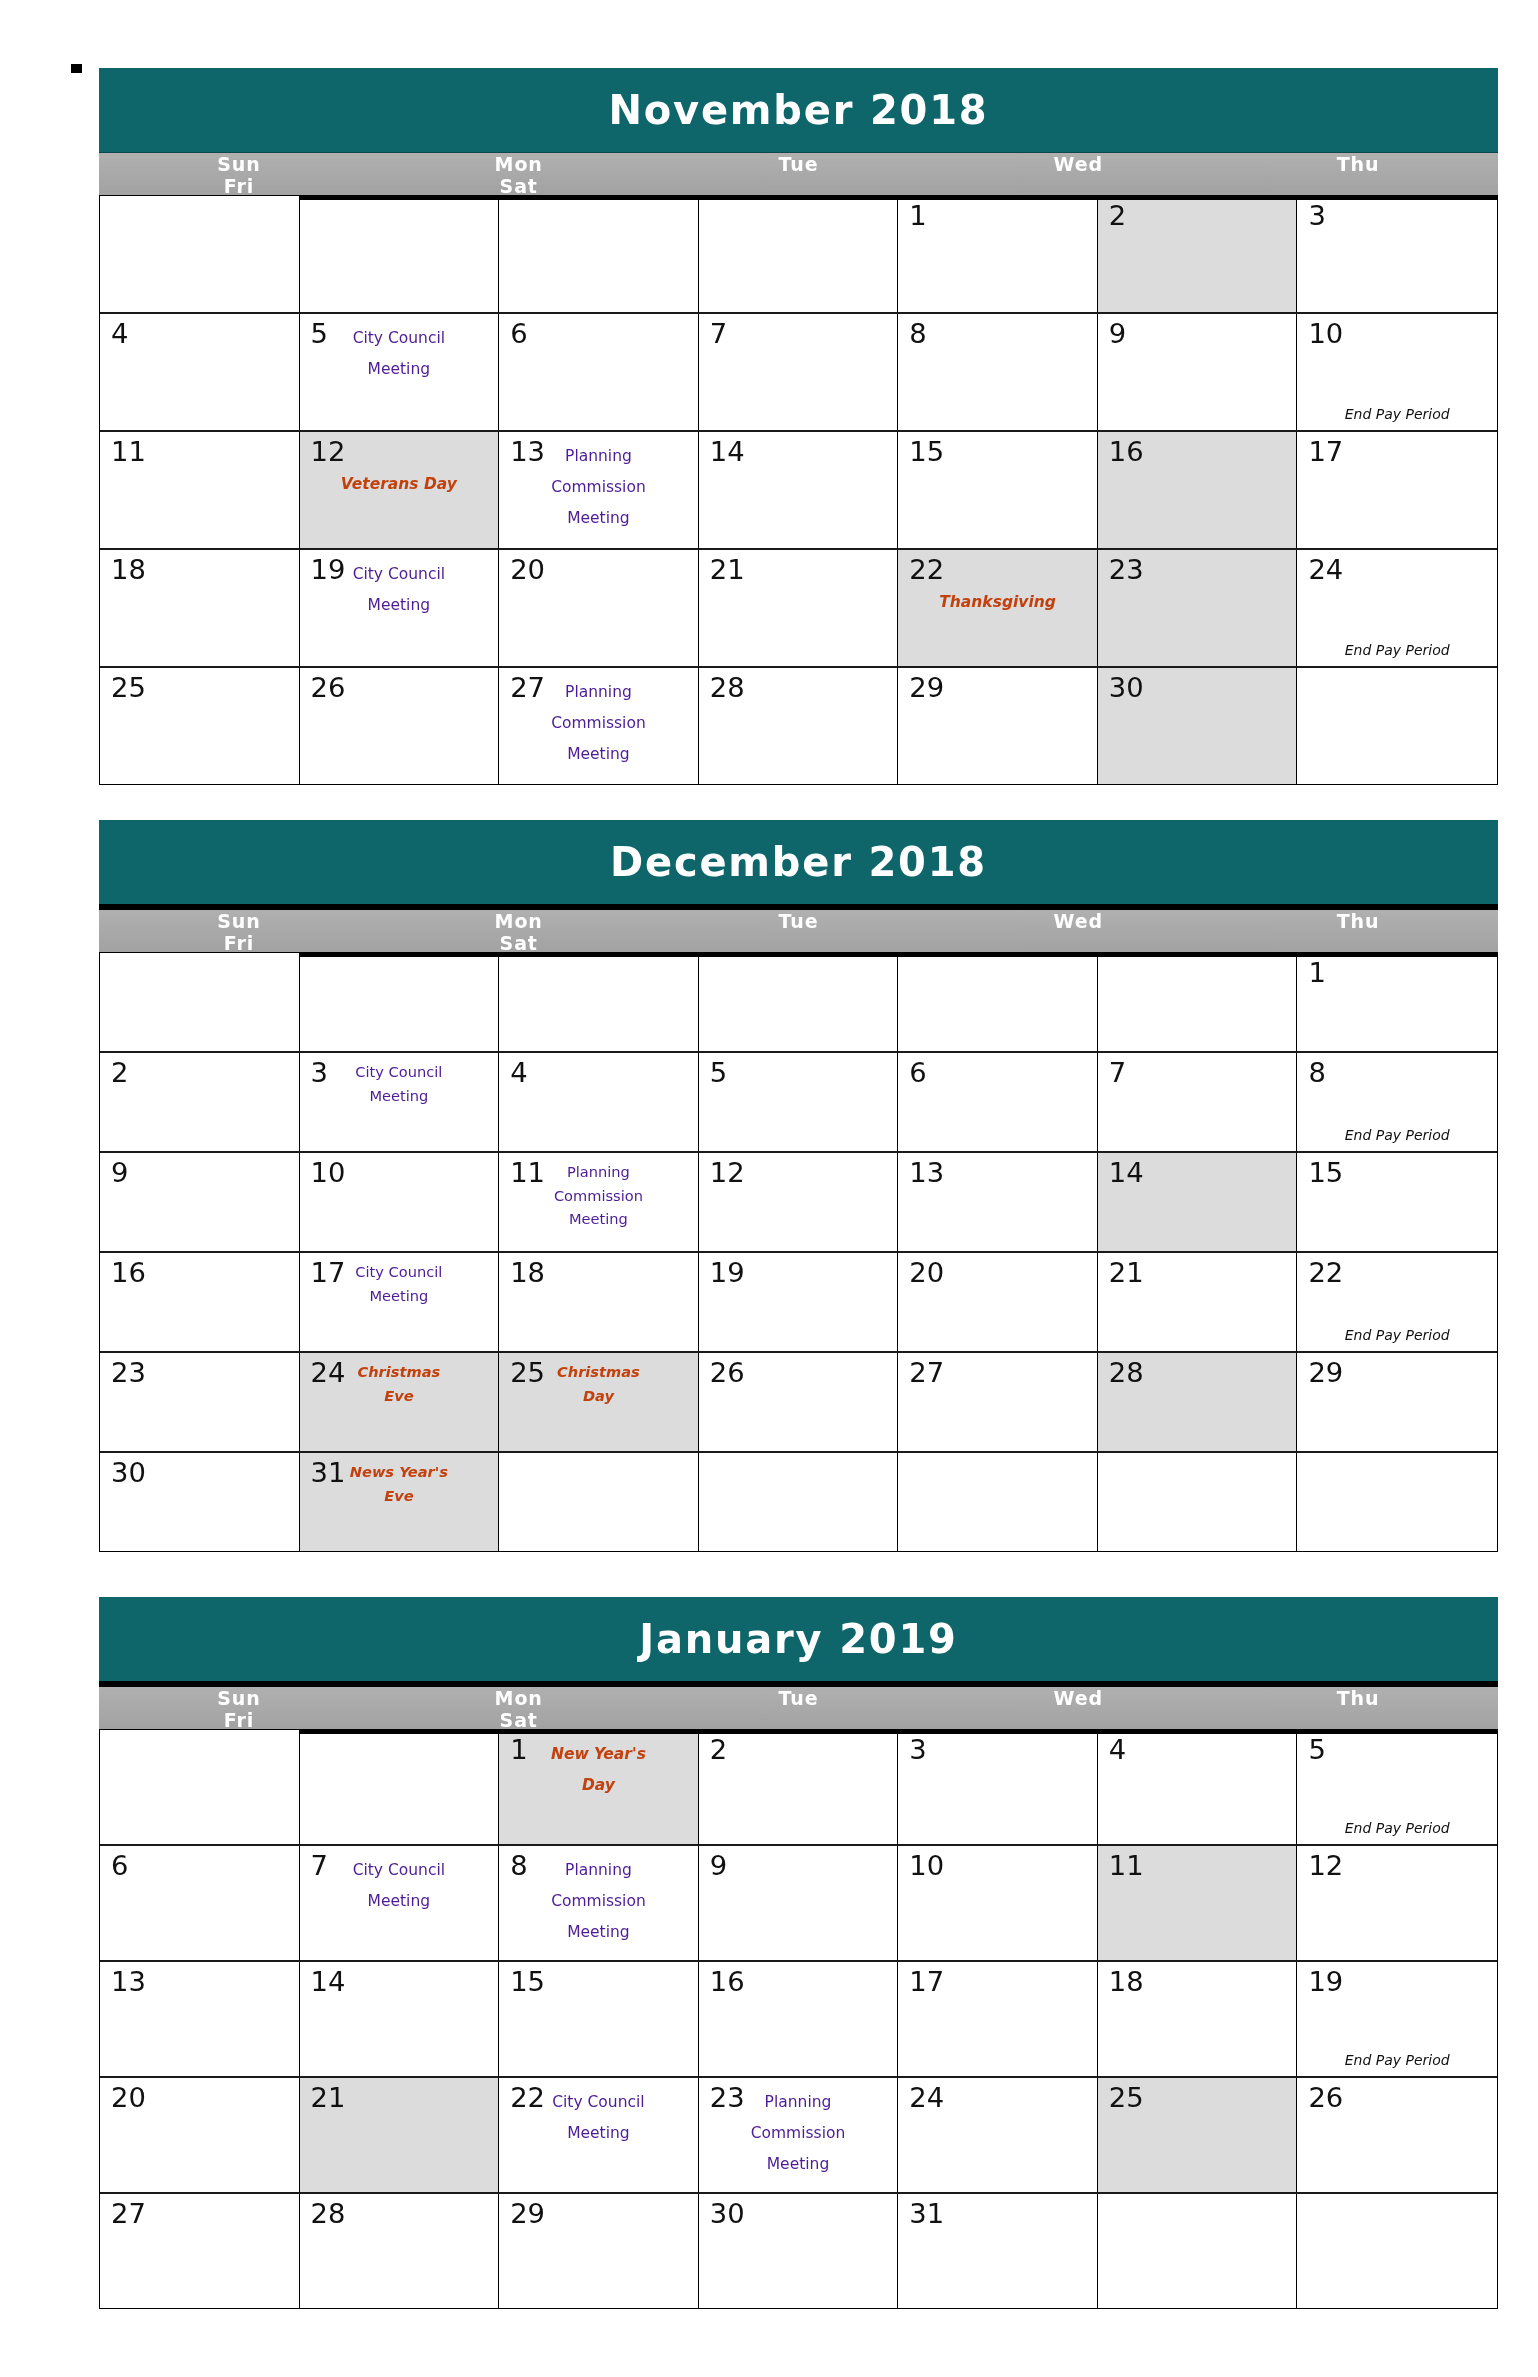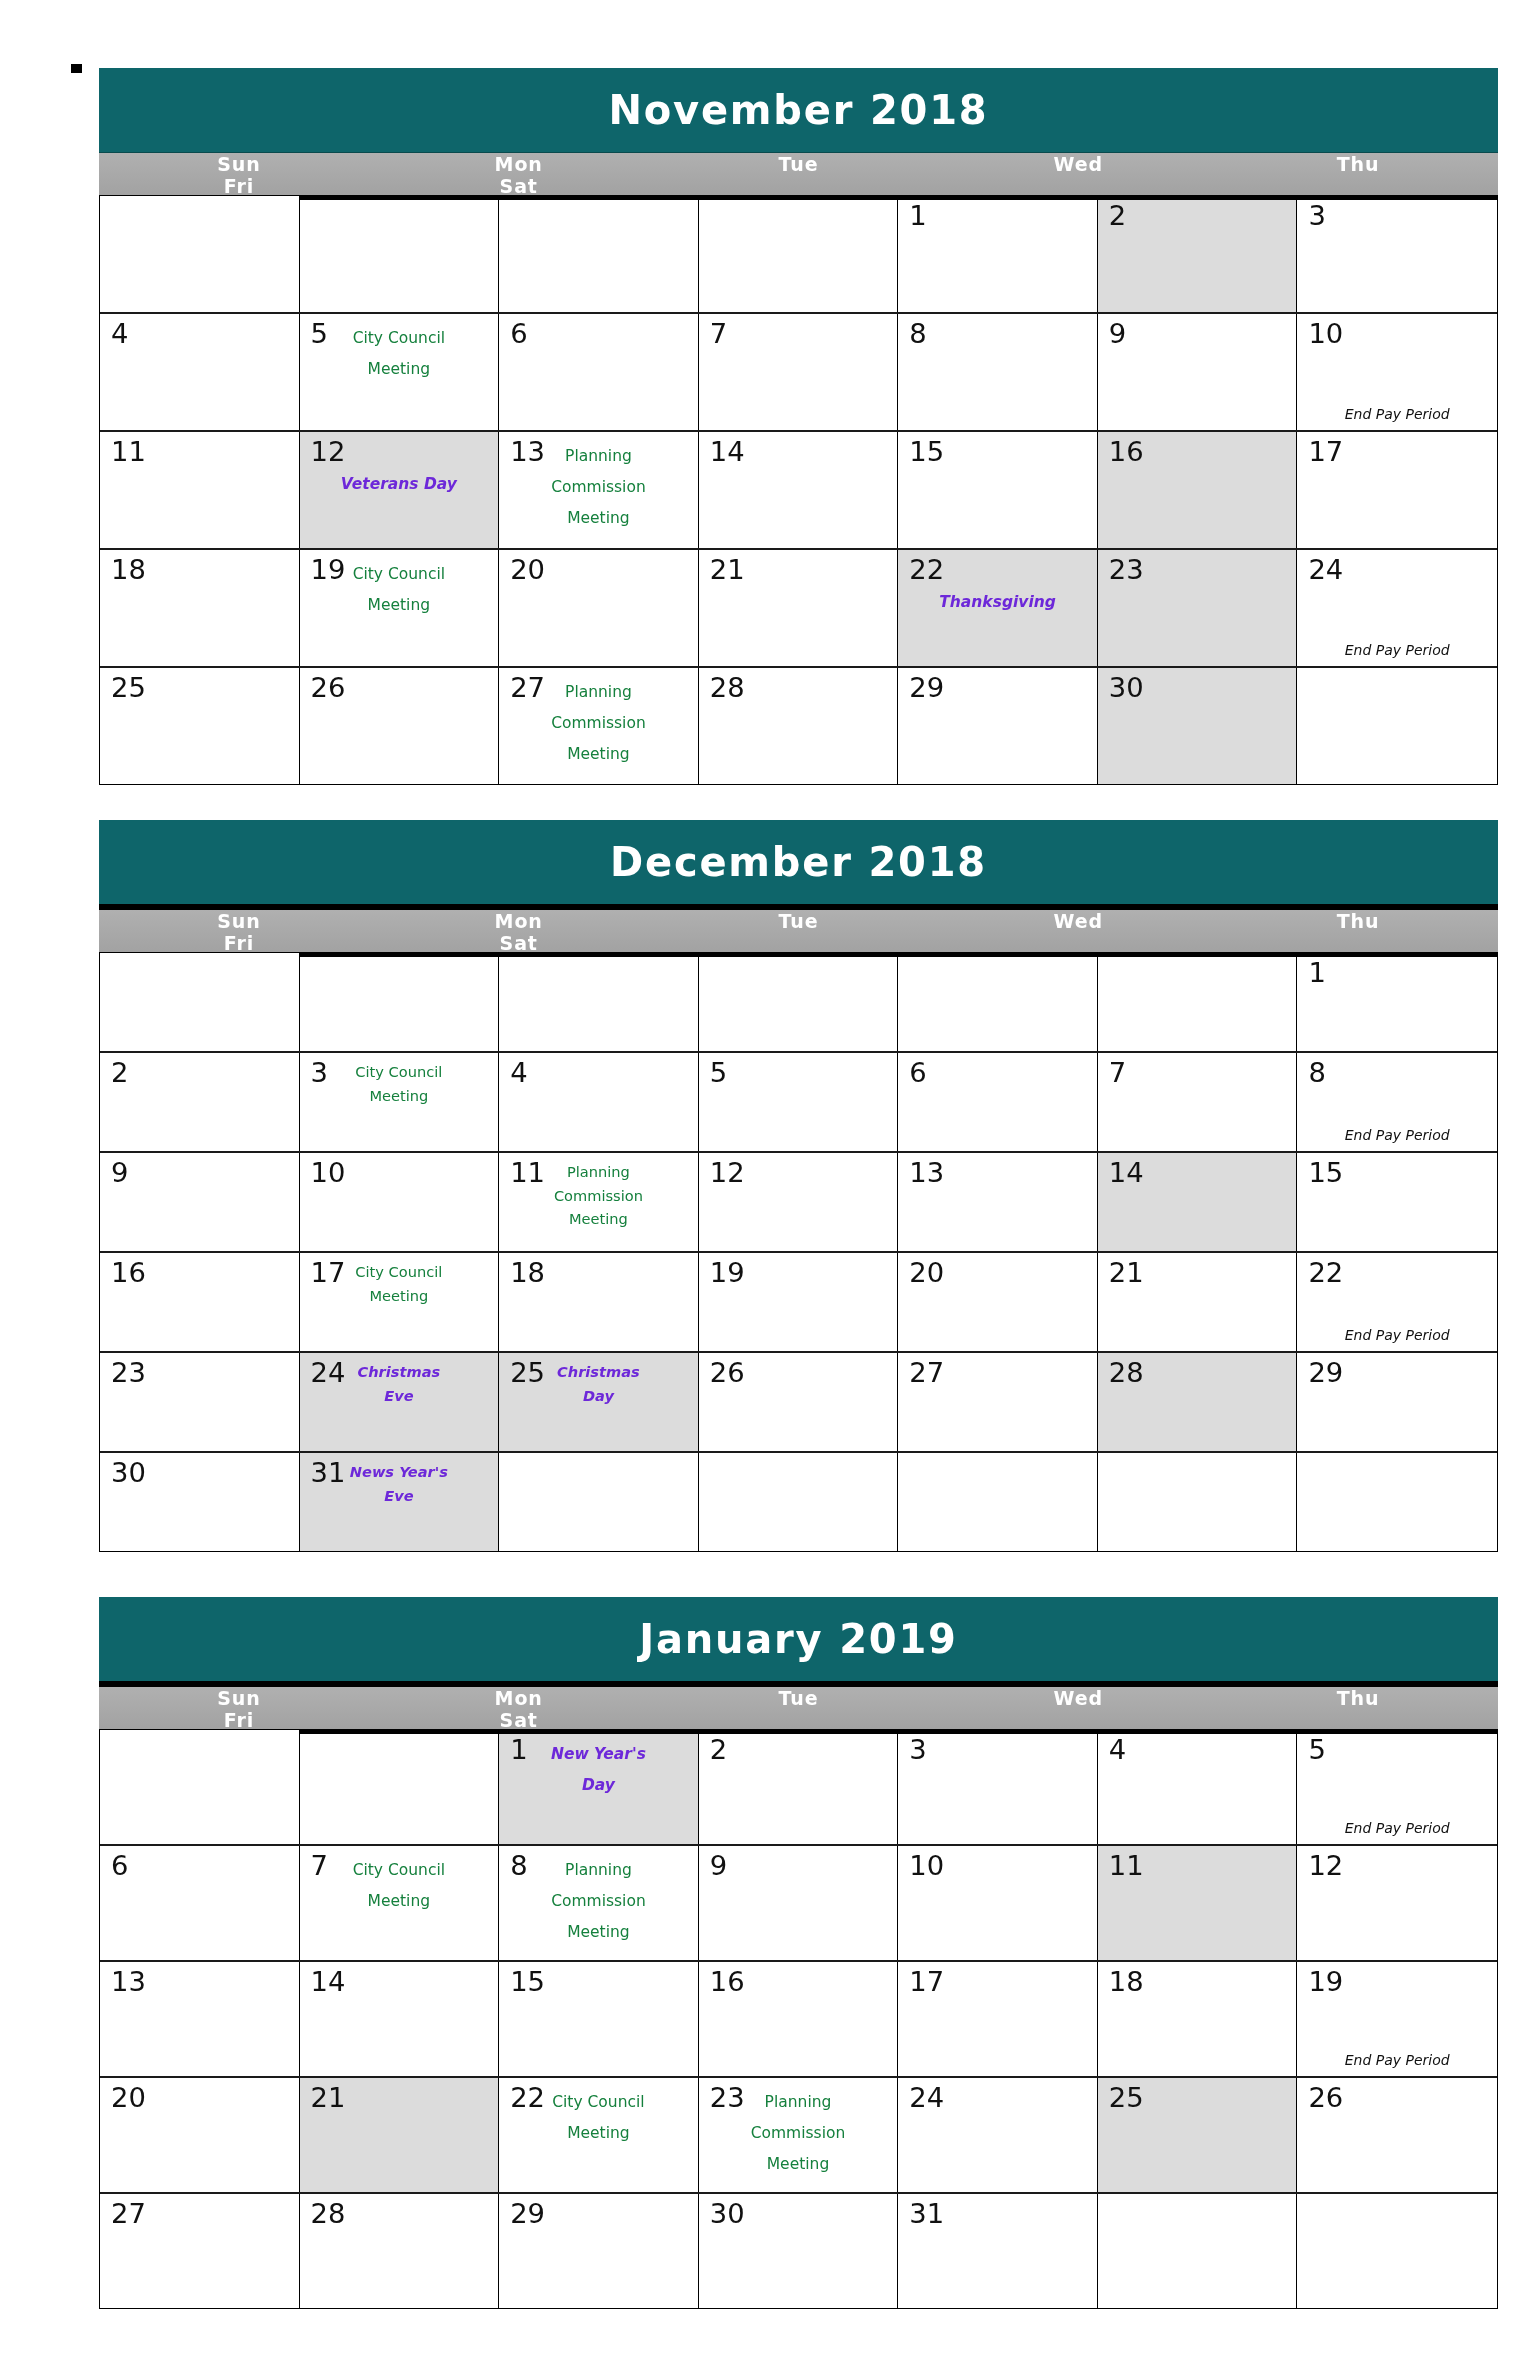--- a/index.html
+++ b/index.html
@@ -41,23 +41,23 @@
   .cell{
     position:relative;border-right:1.4px solid #000;background:#fff;overflow:hidden;
   }
   .cell:last-child{border-right:none;}
   .cell.shaded{background:#dcdcdc;}
   .daynum{
     position:absolute;top:5.5px;left:11px;font-size:27.4px;line-height:1;color:#111;
   }
   .note{
     margin:9.1px 5.5px 0 5.5px;text-align:center;
-    font-size:15.5px;line-height:var(--lh);color:#15803d;
-  }
-  .note.blue{color:#6d28d9;font-style:italic;font-weight:600;}
+    font-size:15.5px;line-height:var(--lh);color:#4c1d95;
+  }
+  .note.blue{color:#c2410c;font-style:italic;font-weight:600;}
   .note.mid{margin-top:37px;}
   .cal-dec .note{font-size:14.6px;margin-top:7.3px;}
   .epp{
     position:absolute;bottom:8.2px;left:3.7px;right:3.7px;text-align:center;
     font-size:14px;font-style:italic;font-weight:400;color:#111;
   }
 
   .footer{
     margin-left:84px;margin-top:18.3px;width:1381px;
     display:flex;align-items:center;height:37px;

